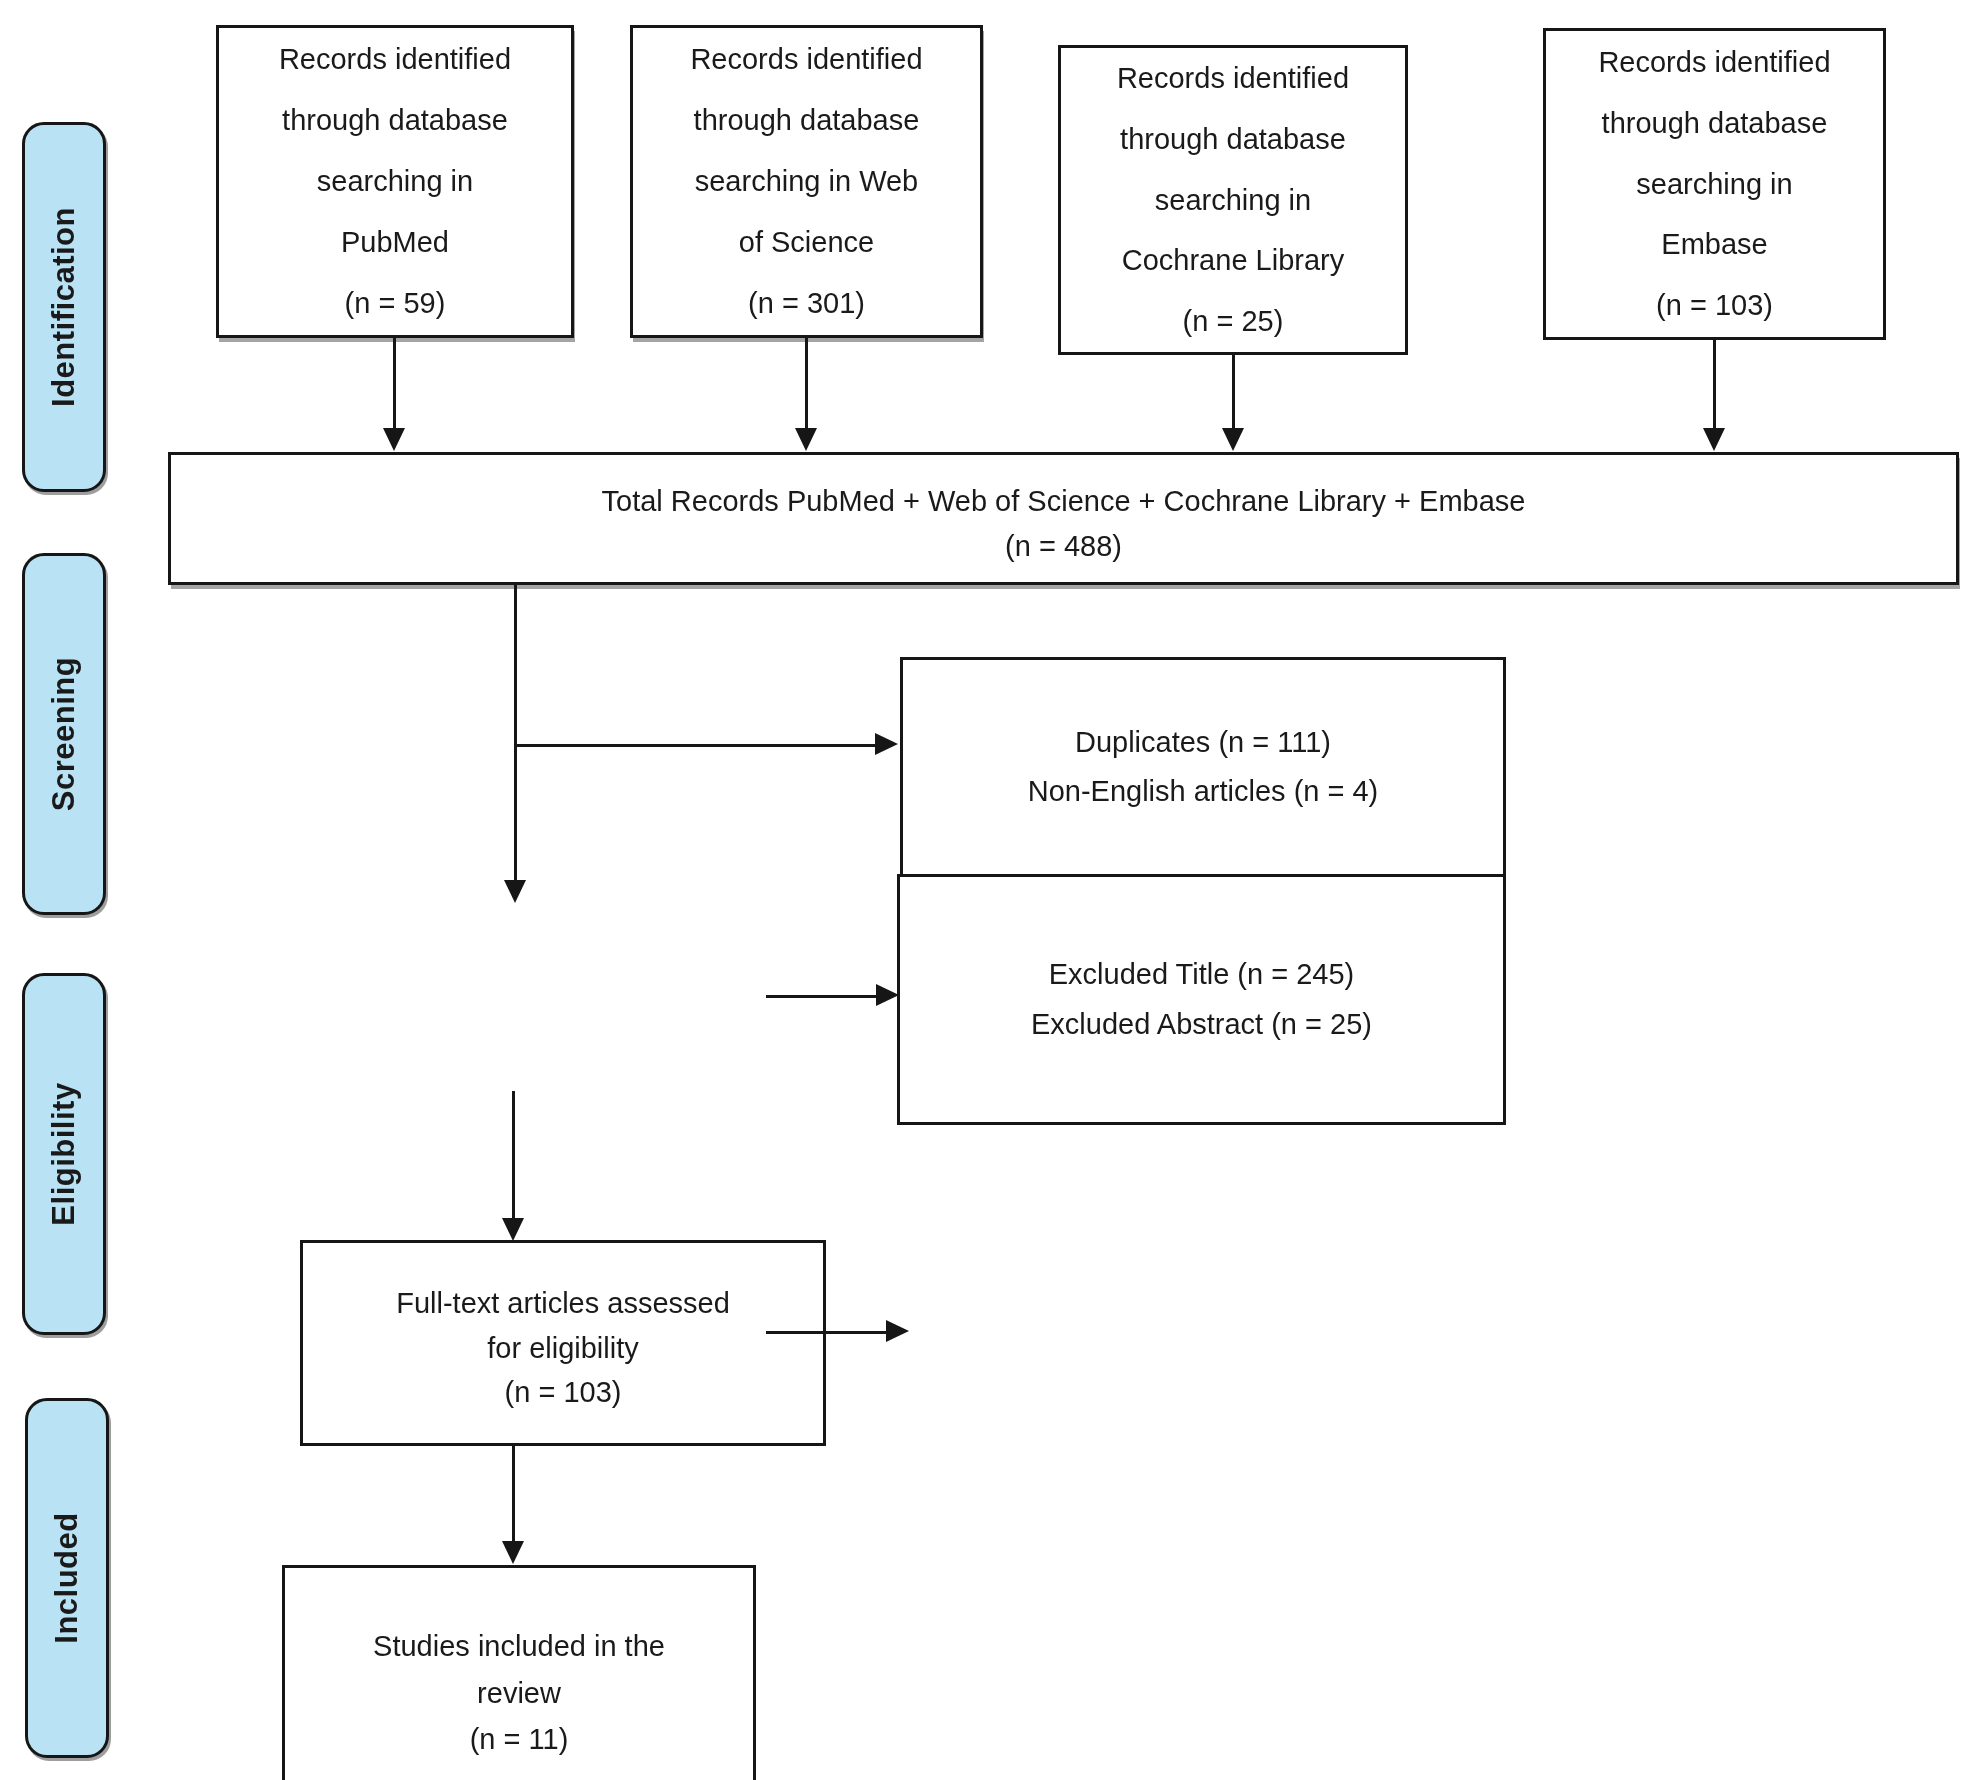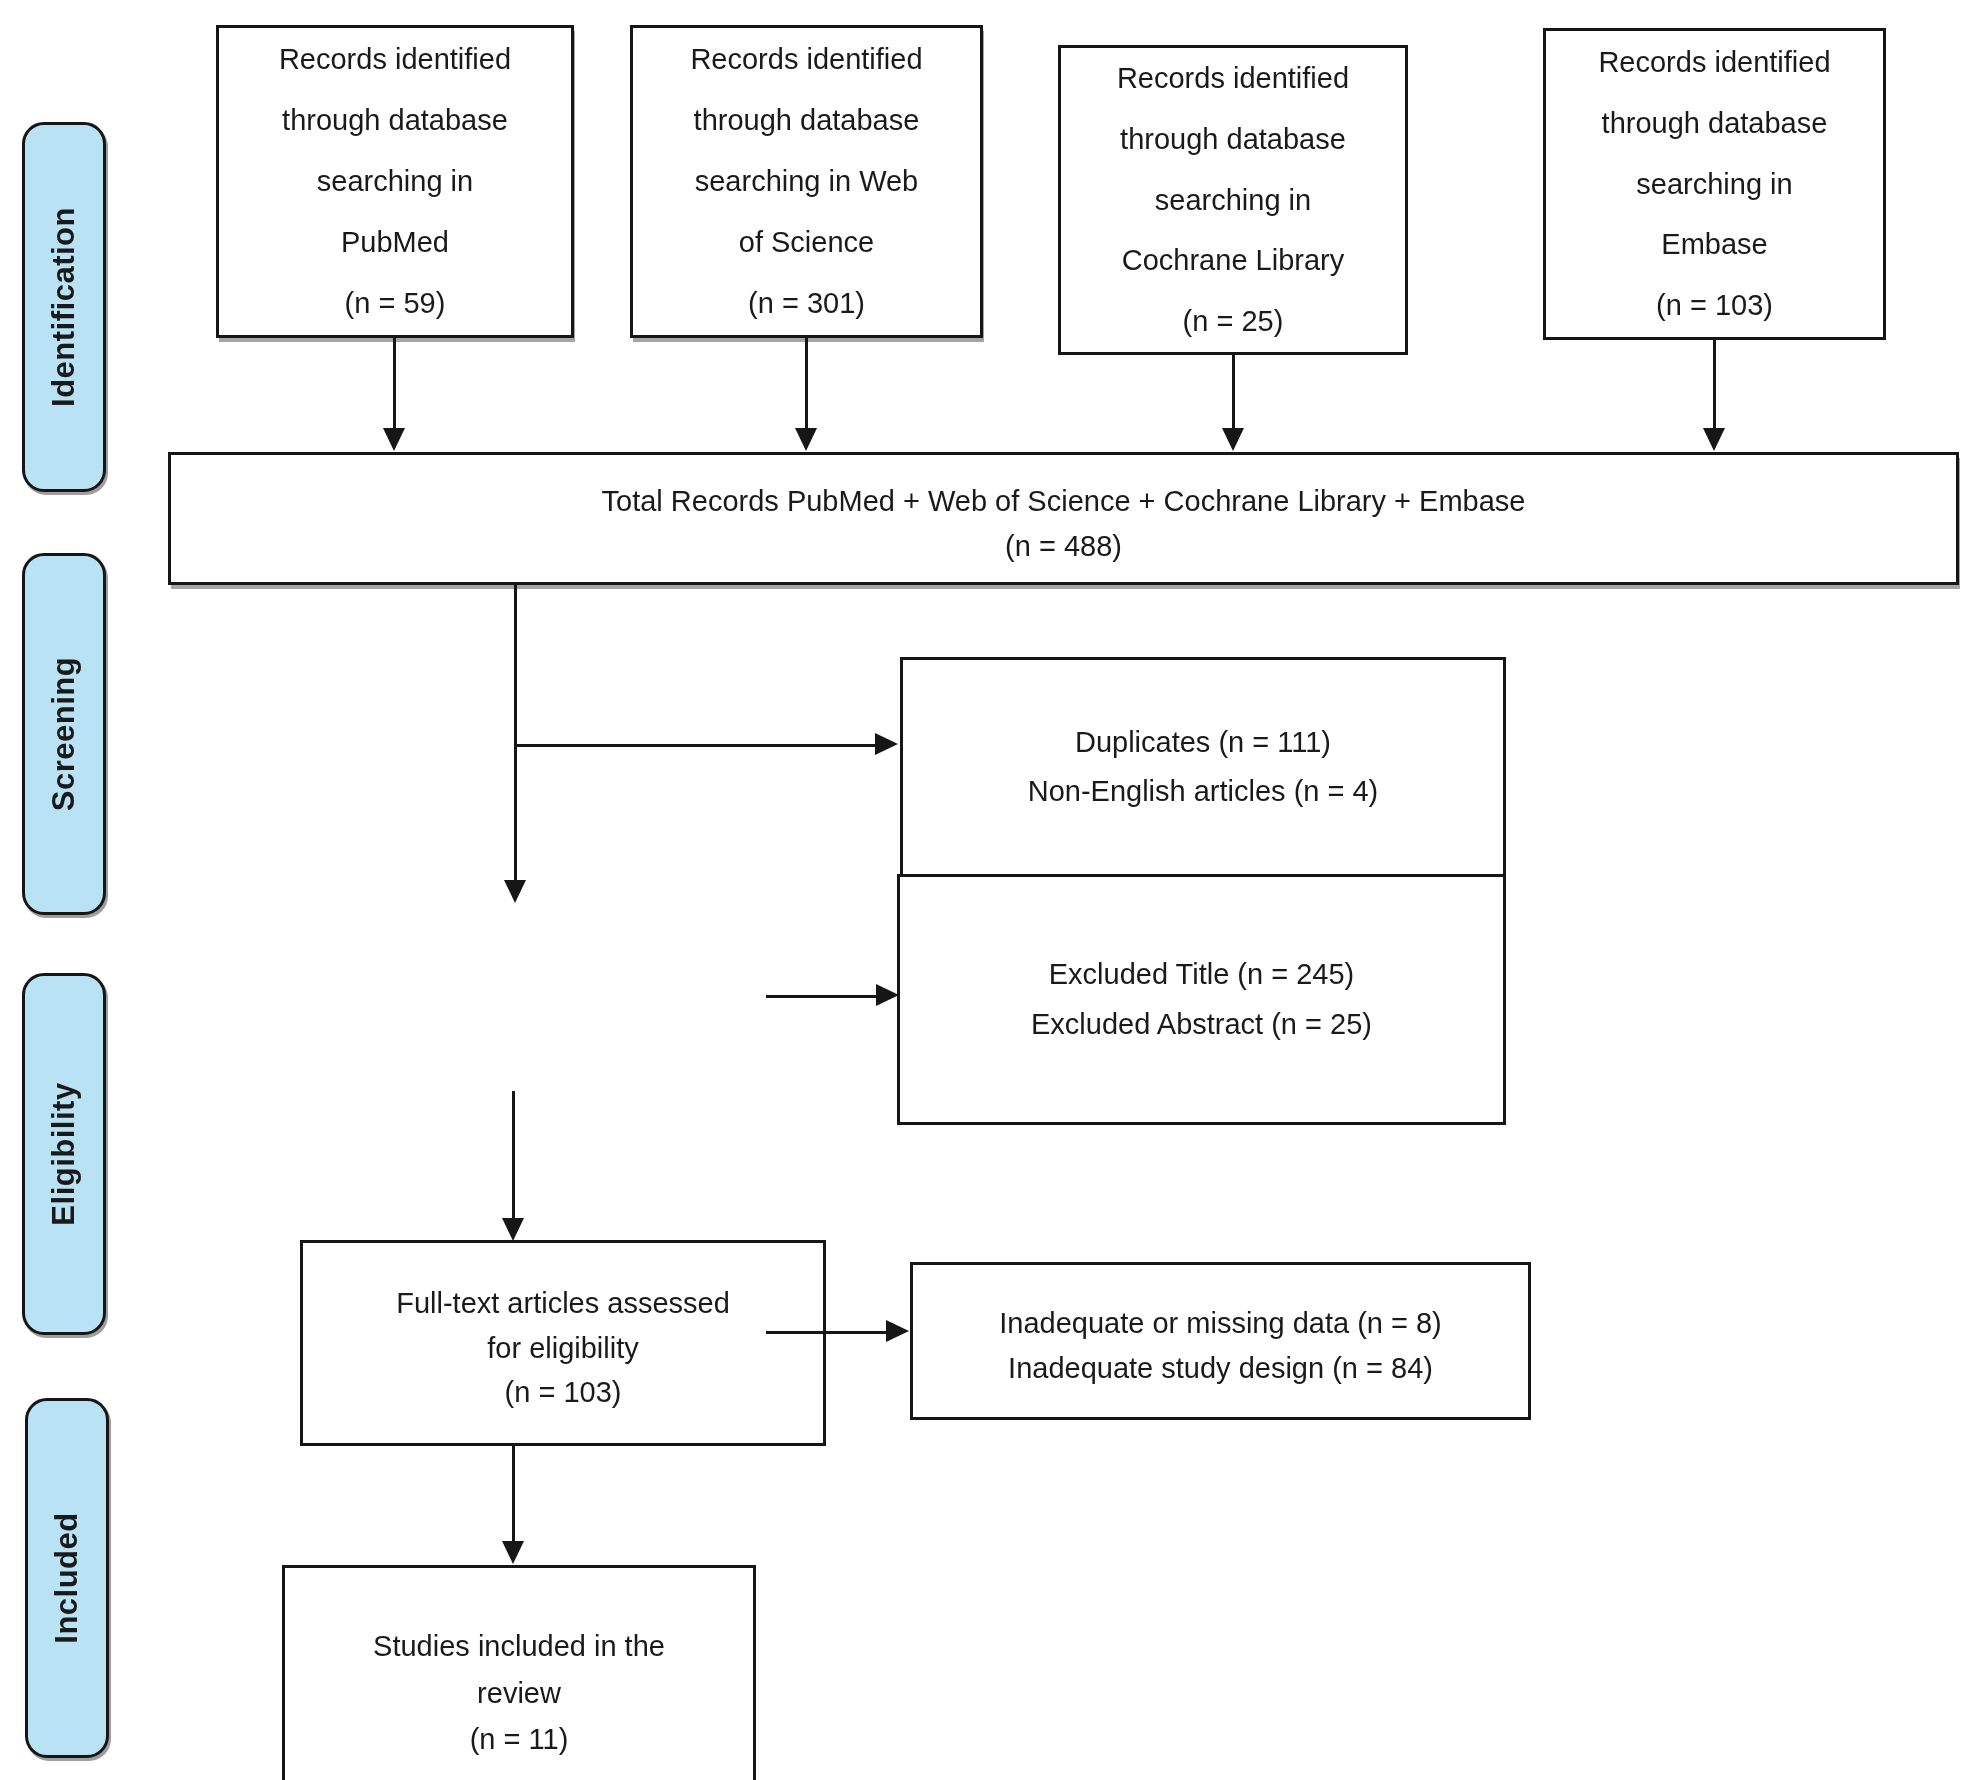--- a/index.html
+++ b/index.html
@@ -173,24 +173,20 @@
   <div class="ah-down" style="left:502px; top:1218px;"></div>
 
   <div class="box lh1-55" id="box-fulltext">
     <span>Full-text articles assessed
 for eligibility
 (n = 103)</span>
   </div>
 
   <div class="lh" style="left:766px; top:1331px; width:120px;"></div>
   <div class="ah-right" style="left:886px; top:1320px;"></div>
-  <div class="box lh1-55" id="box-inadequate">
-    <span>Inadequate or missing data (n = 8)
-Inadequate study design (n = 84)</span>
-  </div>
 
   <div class="lv" style="left:512px; top:1446px; height:95px;"></div>
   <div class="ah-down" style="left:502px; top:1541px;"></div>
 
   <div class="box lh1-6" id="box-studies">
     <span>Studies included in the
 review
 (n = 11)</span>
   </div>
 

